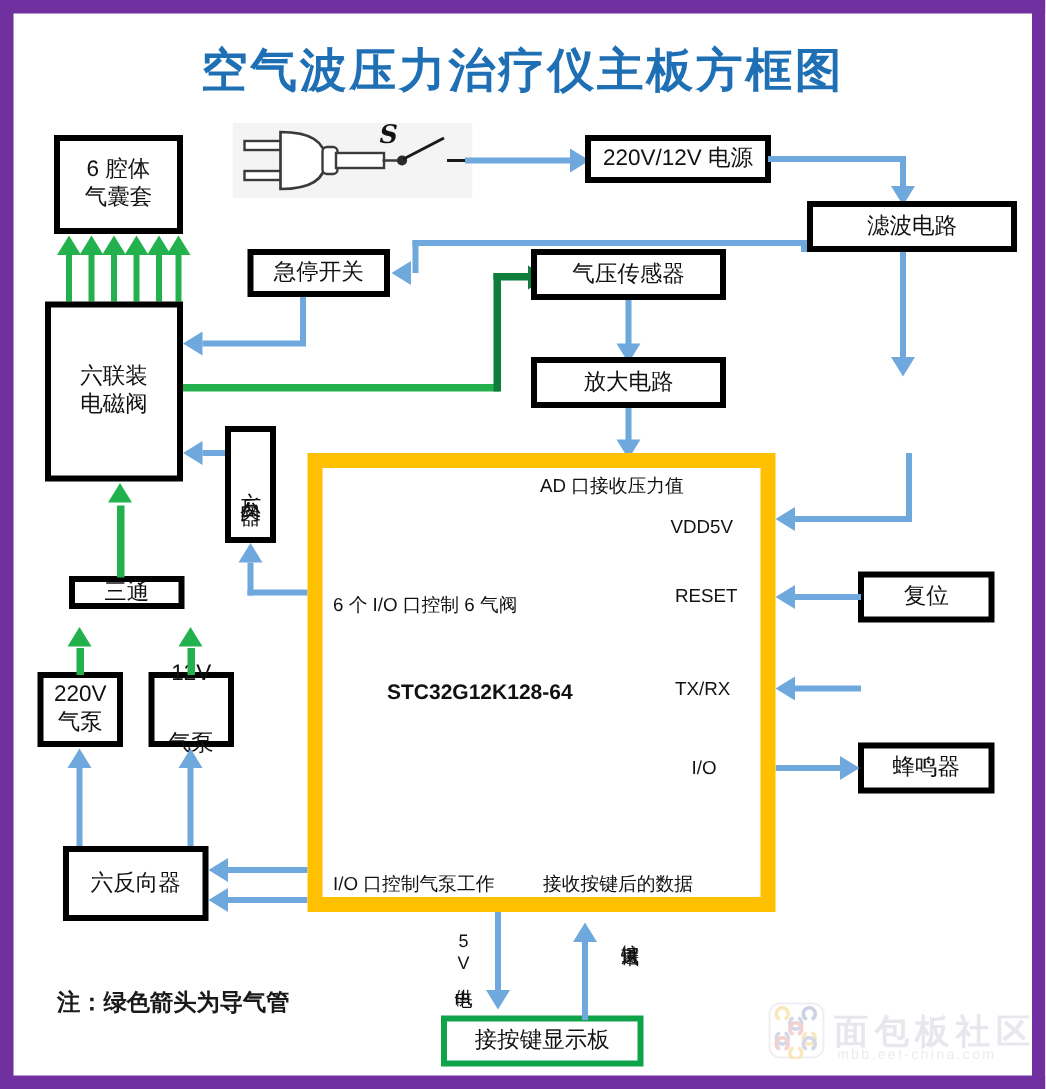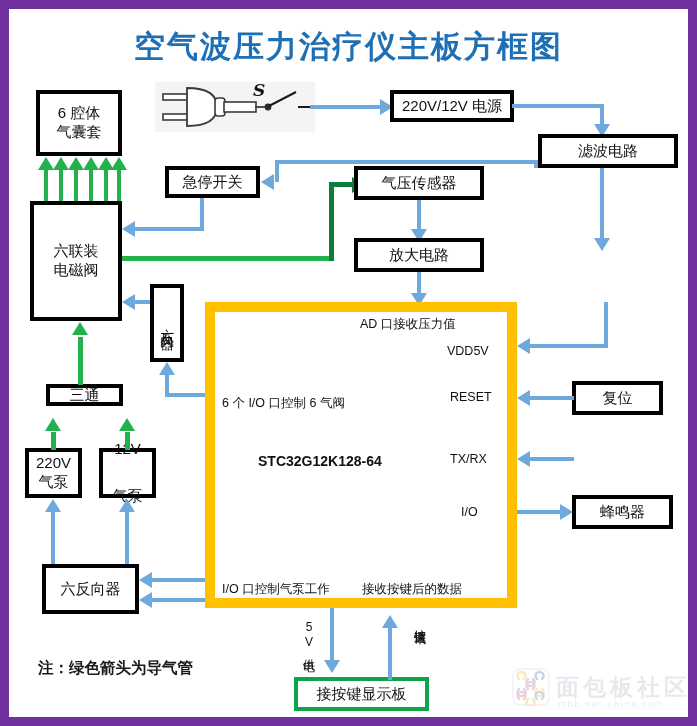--- a/index.html
+++ b/index.html
@@ -213,21 +213,21 @@
 
   <div class="box" style="left:572px;top:381px;width:91px;height:34px;">
     <span>复位</span>
   </div>
   <div class="ln" style="left:530px;top:396px;width:44px;height:4px;"></div>
   <div class="ar ar-l" style="left:517px;top:390px;"></div>
 
   <div class="ln" style="left:530px;top:457px;width:44px;height:4px;"></div>
   <div class="ar ar-l" style="left:517px;top:451px;"></div>
 
-  <div class="box" style="left:572px;top:495px;width:101px;height:34px;">
+  <div class="box" style="left:572px;top:495px;width:91px;height:34px;">
     <span>蜂鸣器</span>
   </div>
   <div class="ln" style="left:517px;top:510px;width:46px;height:4px;"></div>
   <div class="ar ar-r" style="left:560px;top:504px;"></div>
 
   <div class="mcu" style="left:205px;top:302px;width:312px;height:306px;"></div>
   <div class="mcu-label" style="left:344px;top:316px;margin-left:16px;">AD 口接收压力值</div>
   <div class="mcu-label" style="left:447px;top:344px;">VDD5V</div>
   <div class="mcu-label" style="left:450px;top:390px;">RESET</div>
   <div class="mcu-label" style="left:450px;top:452px;">TX/RX</div>

